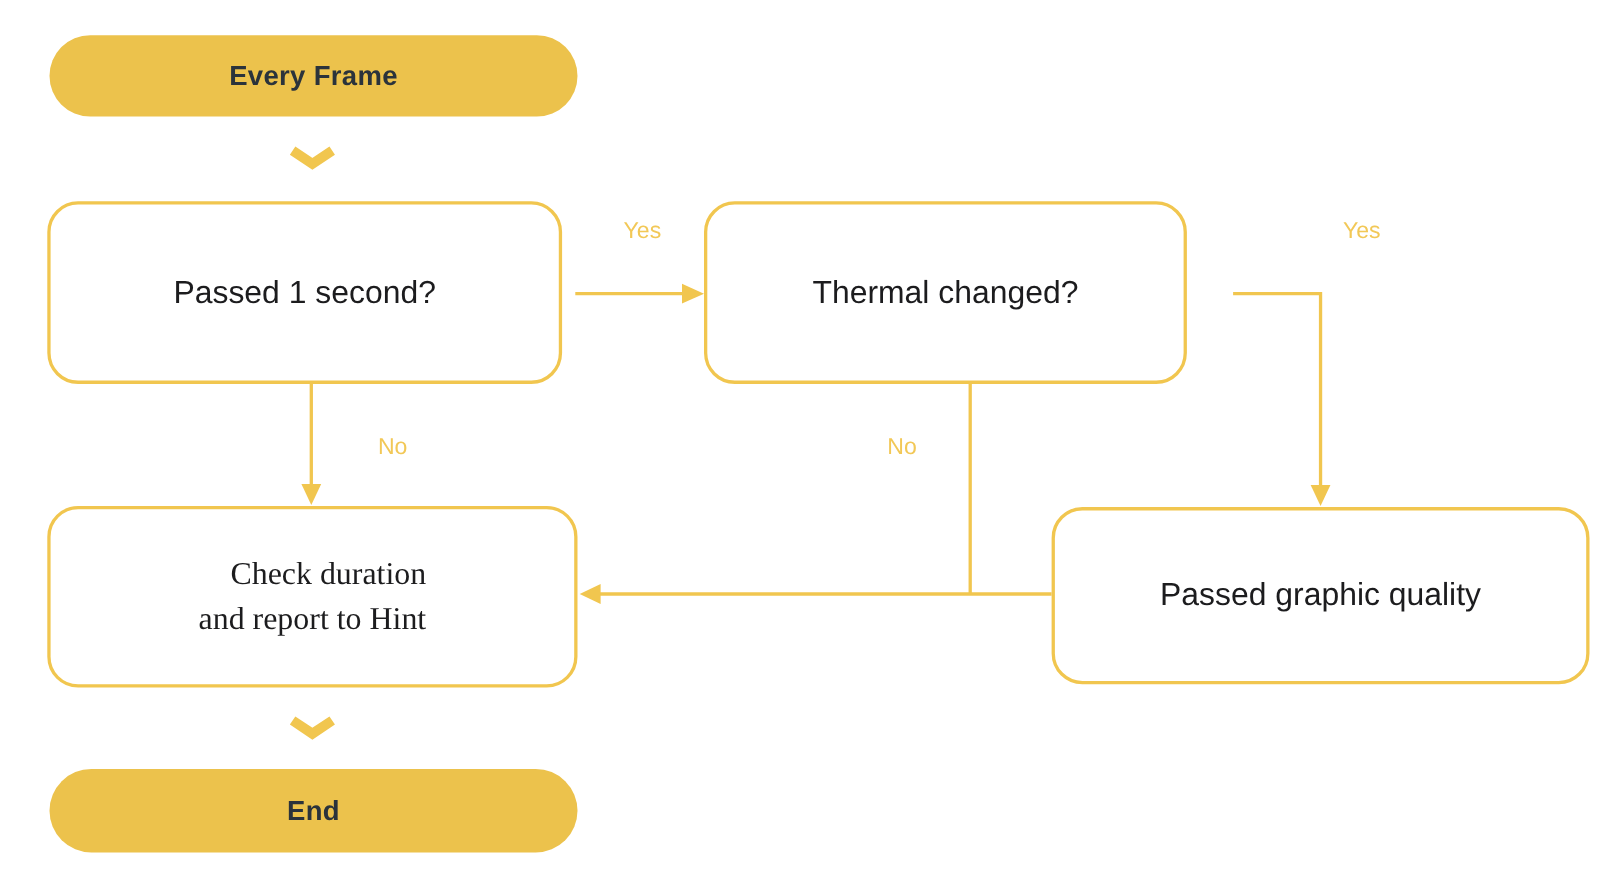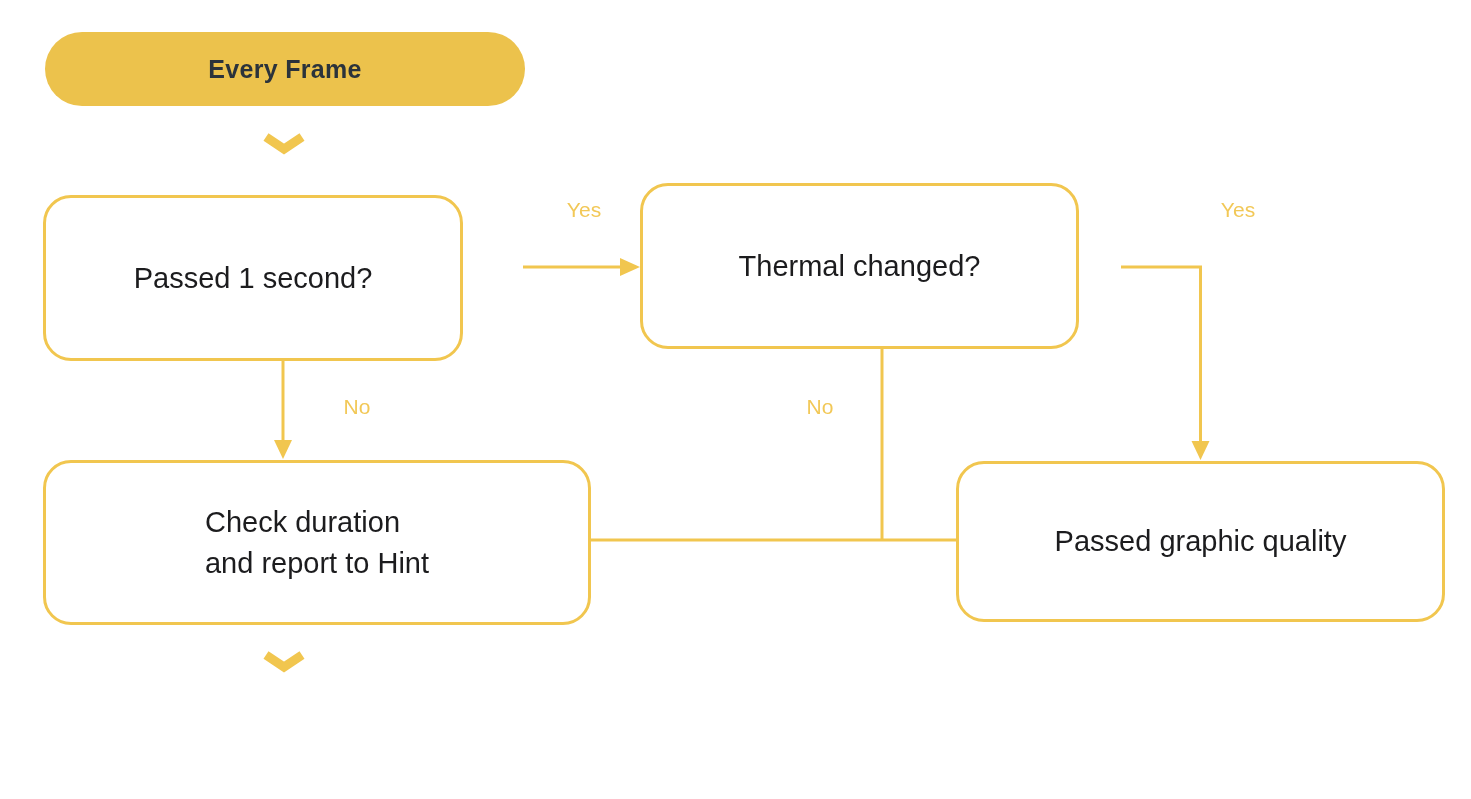--- a/index.html
+++ b/index.html
@@ -39,21 +39,21 @@
     fill: none;
     stroke-linejoin: miter;
     stroke-linecap: butt;
   }
   .node {
     position: absolute;
     display: flex;
     align-items: center;
     justify-content: center;
     box-sizing: border-box;
-    text-align: left;
+    text-align: right;
   }
   .pill {
     background: var(--fill_yellow);
     border-radius: 40px;
     color: var(--terminal_text);
     font-size: 25px;
     font-weight: 700;
     letter-spacing: 0.3px;
   }
   .box {
@@ -96,29 +96,30 @@
     <path class="edge" d="M 956 540 H 545"></path>
     <polygon class="head" points="527,540 546,531 546,549"></polygon>
 
     <polyline class="chev" points="266,137 284,149 302,137"></polyline>
 
     <polyline class="chev" points="266,655 284,667 302,655"></polyline>
   </svg>
 
   <div class="node pill" style="left:45px; top:32px; width:480px; height:74px;">Every Frame</div>
 
-  <div class="node box" style="left:43px; top:195px; width:420px; height:166px;">Passed 1 second?</div>
+  <div class="node box" style="left:43px; top:183px; width:468px; height:166px;">Passed 1 second?</div>
 
   <div class="node box" style="left:640px; top:183px; width:439px; height:166px;">Thermal changed?</div>
 
   <div class="node box" style="left:956px; top:461px; width:489px; height:161px;">Passed graphic quality</div>
 
-  <div class="node box" style="left:43px; top:460px; width:548px; height:165px;">Check duration
+  <div class="node box" style="left:43px; top:460px; width:482px; height:165px;font-family:Liberation Serif, serif;">Check duration
 and report to Hint</div>
 
+  <div class="node pill" style="left:45px; top:699px; width:480px; height:76px;">End</div>
 
   <div class="elabel" style="left:584px; top:210px;">Yes</div>
 
   <div class="elabel" style="left:1238px; top:210px;">Yes</div>
 
   <div class="elabel" style="left:357px; top:407px;">No</div>
 
   <div class="elabel" style="left:820px; top:407px;">No</div>
 
 </div>

